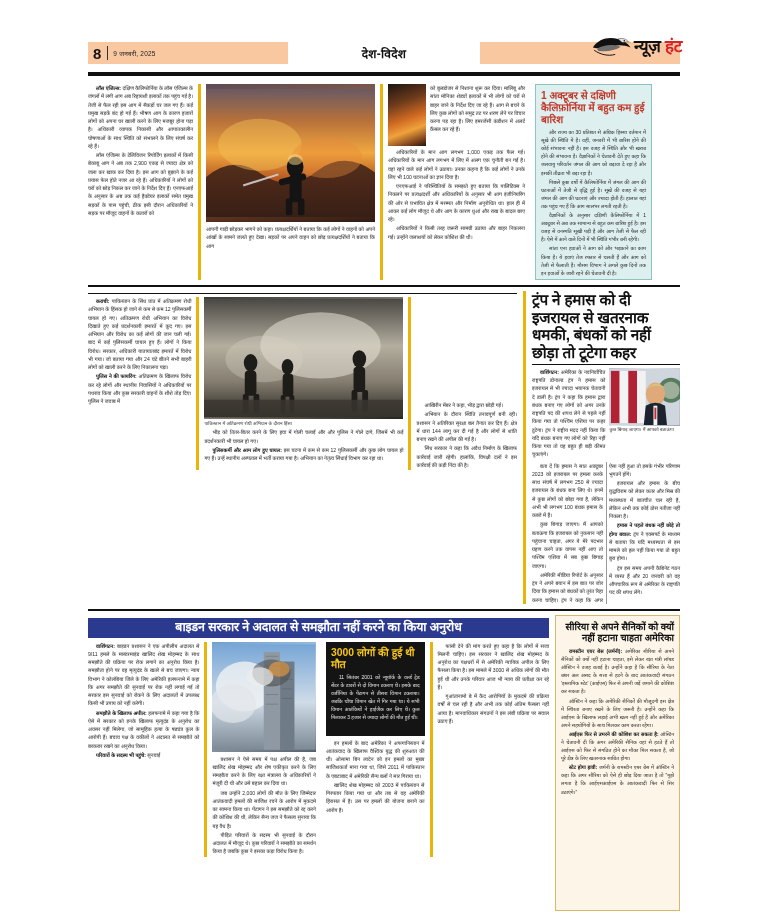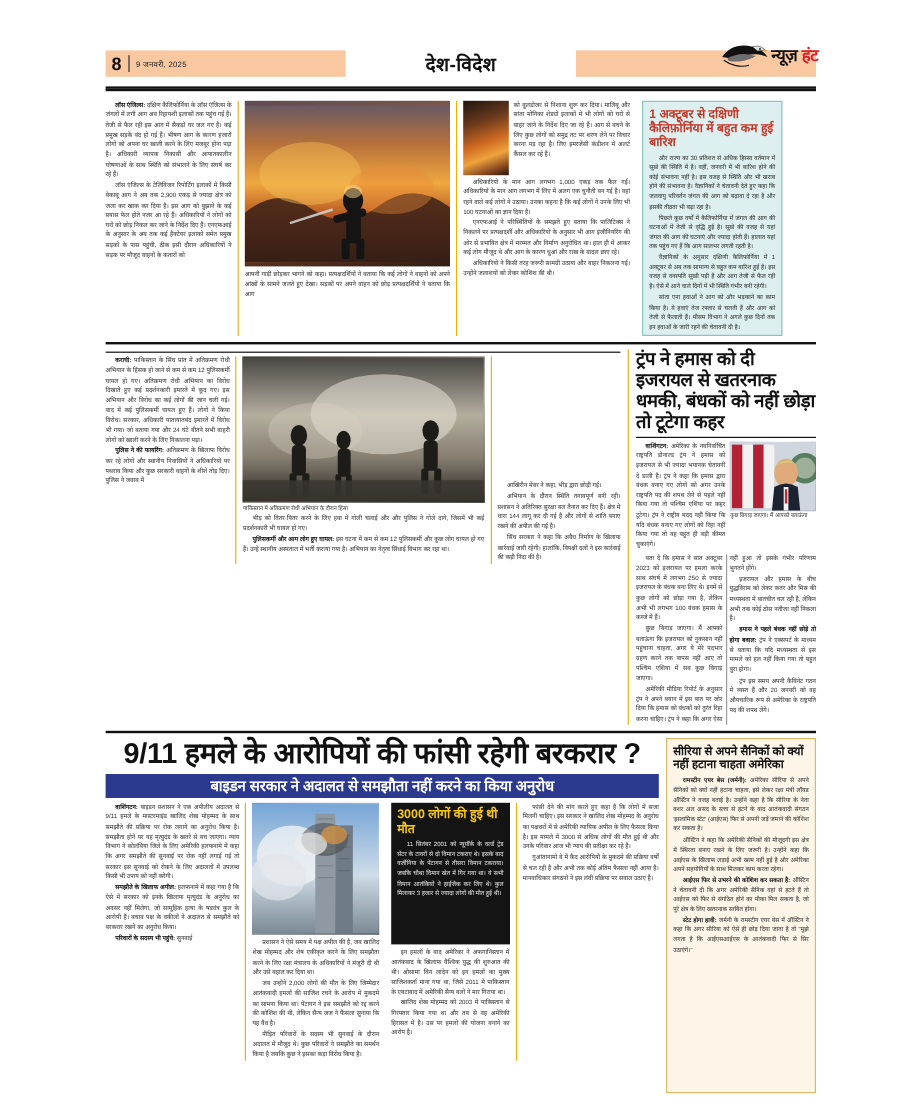--- a/index.html
+++ b/index.html
@@ -10,25 +10,25 @@
   }
   .page{position:relative;width:768px;height:924px;box-sizing:border-box;padding:0 88px;}
 
   
   .masthead{position:relative;height:34px;margin-top:36px;display:flex;align-items:stretch;}
   .mh-left{flex:0 0 200px;background:#f9c8a0;display:flex;align-items:center;height:22px;align-self:center;}
   .mh-pageno{font-weight:bold;font-size:15px;color:#111;padding:0 6px 0 5px;line-height:1;}
   .mh-divider{width:1px;background:#333;height:14px;}
   .mh-date{font-size:6.5px;color:#222;padding-left:5px;letter-spacing:.2px;}
   .mh-center{flex:1 1 auto;display:flex;align-items:center;justify-content:center;}
-  .mh-section{font-size:16px;font-weight:bold;color:#111;letter-spacing:.3px;}
+  .mh-section{font-size:12px;font-weight:bold;color:#111;letter-spacing:.3px;}
   .mh-right{flex:0 0 200px;background:#f9c8a0;height:22px;align-self:center;position:relative;display:flex;align-items:center;justify-content:flex-end;}
   .logo-wrap{position:absolute;right:-2px;top:-9px;display:flex;align-items:center;gap:2px;}
   .logo-bird{width:42px;height:26px;}
-  .logo-text{font-size:14px;font-weight:bold;color:#111;line-height:1;letter-spacing:-.3px;}
+  .logo-text{font-size:17px;font-weight:bold;color:#111;line-height:1;letter-spacing:-.3px;}
   .logo-text .hl{color:#d8232a;}
 
   
   .main-rule-top{border-top:2px solid #111;margin-top:2px;}
   .lead-headline{
     font-size:25.5px;font-weight:bold;line-height:1.16;text-align:center;
     color:#111;padding:4px 0 3px 0;letter-spacing:-.2px;
   }
   .rule-thin{border-bottom:1px solid #111;}
   .rule-thick{border-bottom:2px solid #111;}
@@ -56,37 +56,37 @@
   
   .box-teal{background:#ddefee;border:1px solid #8ec4c0;box-sizing:border-box;padding:5px 5px 4px 5px;}
   .box-teal h3{margin:0 0 2px 0;font-size:10.2px;line-height:1.18;color:#c0392b;font-weight:bold;}
   .box-teal .bodytext{font-size:5.0px;}
 
   .box-black{background:#141414;box-sizing:border-box;padding:5px 5px 4px 5px;color:#f2f2f2;}
   .box-black h3{margin:0 0 2px 0;font-size:10.4px;line-height:1.16;color:#f5c518;font-weight:bold;}
   .box-black .bodytext{color:#e8e8e8;font-size:5.0px;}
 
   .box-cream{background:#fdf6e8;border:1px solid #d8b96a;box-sizing:border-box;padding:5px 5px 4px 5px;}
-  .box-cream h3{margin:0 0 3px 0;font-size:9.6px;line-height:1.2;color:#111;font-weight:bold;}
+  .box-cream h3{margin:0 0 3px 0;font-size:9.6px;line-height:1.2;color:#111;font-weight:bold;text-align:right;}
   .box-cream .bodytext{font-size:5.0px;}
   .box-cream .subhead{color:#111;}
 
   
   .hl-red{border-left:3px solid #d8232a;padding-left:5px;}
   .hl2{font-size:17.5px;font-weight:bold;line-height:1.12;color:#111;letter-spacing:-.2px;}
   .hl2b{font-size:15.3px;font-weight:bold;line-height:1.16;color:#111;letter-spacing:-.2px;}
 
   
   .hl3{font-size:24px;font-weight:bold;line-height:1.14;color:#111;text-align:center;letter-spacing:-.2px;}
   .kicker{
     background:#2b3a8f;color:#ffffff;font-size:12.4px;font-weight:bold;
     text-align:center;padding:2.5px 0 3px 0;line-height:1.15;letter-spacing:-.1px;
   }
 
-  .vrule{border-left:1px solid #eab308;}
+  .vrule{border-left:3px solid #eab308;}
 </style>
 </head>
 <body>
 
 <div class="page">
 
   <div class="masthead">
     <div class="mh-left">
       <span class="mh-pageno">8</span>
       <span class="mh-divider"></span>
@@ -281,21 +281,20 @@
         <p>ट्रंप इस समय अपनी कैबिनेट गठन में व्यस्त हैं और 20 जनवरी को वह औपचारिक रूप से अमेरिका के राष्ट्रपति पद की शपथ लेंगे।</p>
       </div>
     </div>
   </div>
 
   <div class="rule-thick" style="margin-top:5px;"></div>
 
   <div class="cols" style="margin-top:4px;">
 
     <div class="col" style="width:467px;padding-right:6px;">
-      <div class="hl3">9/11 हमले के आरोपियों की फांसी रहेगी बरकरार ?</div>
       <div class="kicker" style="margin-top:3px;">बाइडन सरकार ने अदालत से समझौता नहीं करने का किया अनुरोध</div>
 
       <div class="cols" style="margin-top:4px;">
         <div class="col" style="width:118px;padding-right:5px;">
           <div class="bodytext">
             <p><span class="dateline">वाशिंगटन:</span> <span>बाइडन प्रशासन ने एक अपीलीय अदालत से 9/11 हमले के मास्टरमाइंड खालिद शेख मोहम्मद के साथ समझौते की प्रक्रिया पर रोक लगाने का अनुरोध किया है। समझौता होने पर वह मृत्युदंड के खतरे से बच जाएगा। न्याय विभाग ने कोलंबिया जिले के लिए अमेरिकी हलफनामे में कहा कि अगर समझौते की सुनवाई पर रोक नहीं लगाई गई तो सरकार इस सुनवाई को रोकने के लिए अदालतों में उपलब्ध किसी भी उपाय को नहीं करेगी।</span></p>
             <p><span class="subhead">समझौते के खिलाफ अपील:</span> <span>हलफनामे में कहा गया है कि ऐसे में सरकार को इनके खिलाफ मृत्युदंड के अनुरोध का अवसर नहीं मिलेगा, जो सामूहिक हत्या के षड्यंत्र कुल के आरोपी हैं। बचाव पक्ष के वकीलों ने अदालत से समझौते को बरकरार रखने का अनुरोध किया।</span></p>
             <p><span class="subhead">परिवारों के सदस्य भी पहुंचे:</span> <span>सुनवाई</span></p>
           </div>
         </div>
@@ -333,21 +332,21 @@
             </svg>
           </div>
           <div class="bodytext" style="margin-top:3px;">
             <p>प्रशासन ने ऐसे समय में पक्ष अपील की है, जब खालिद शेख मोहम्मद और शेष एकीकृत करने के लिए समझौता करने के लिए रक्षा मंत्रालय के अधिकारियों ने मंजूरी दी थी और उसे बहाल कर दिया था।</p>
             <p>जब उन्होंने 2,000 लोगों की मौत के लिए जिम्मेदार आतंकवादी हमलों की साजिश रचने के आरोप में मुकदमे का सामना किया था। पेंटागन ने इस समझौते को रद्द करने की कोशिश की थी, लेकिन सैन्य जज ने फैसला सुनाया कि यह वैध है।</p>
             <p>पीड़ित परिवारों के सदस्य भी सुनवाई के दौरान अदालत में मौजूद थे। कुछ परिवारों ने समझौते का समर्थन किया है जबकि कुछ ने इसका कड़ा विरोध किया है।</p>
           </div>
         </div>
 
         <div class="col" style="width:110px;padding:0 5px;">
-          <div class="box-black" style="height:118px;overflow:hidden;">
+          <div class="box-black" style="height:94px;overflow:hidden;">
             <h3>3000 लोगों की हुई थी मौत</h3>
             <div class="bodytext">
               <p>11 सितंबर 2001 को न्यूयॉर्क के वर्ल्ड ट्रेड सेंटर के टावरों से दो विमान टकराए थे। इसके बाद वर्जीनिया के पेंटागन से तीसरा विमान टकराया। जबकि चौथा विमान खेत में गिर गया था। ये सभी विमान आतंकियों ने हाईजैक कर लिए थे। कुल मिलाकर 3 हजार से ज्यादा लोगों की मौत हुई थी।</p>
             </div>
           </div>
           <div class="bodytext" style="margin-top:3px;">
             <p>इन हमलों के बाद अमेरिका ने अफगानिस्तान में आतंकवाद के खिलाफ वैश्विक युद्ध की शुरुआत की थी। ओसामा बिन लादेन को इन हमलों का मुख्य साजिशकर्ता माना गया था, जिसे 2011 में पाकिस्तान के एबटाबाद में अमेरिकी सैन्य बलों ने मार गिराया था।</p>
             <p>खालिद शेख मोहम्मद को 2003 में पाकिस्तान से गिरफ्तार किया गया था और तब से वह अमेरिकी हिरासत में है। उस पर हमलों की योजना बनाने का आरोप है।</p>
           </div>
         </div>

